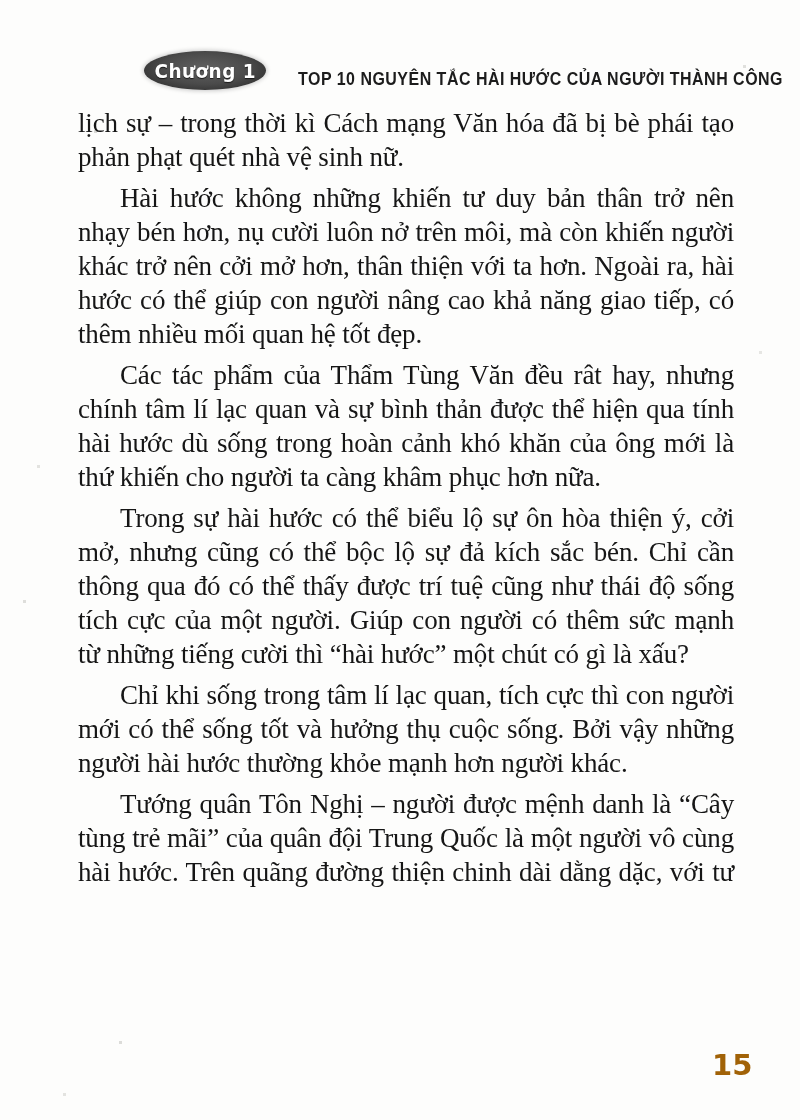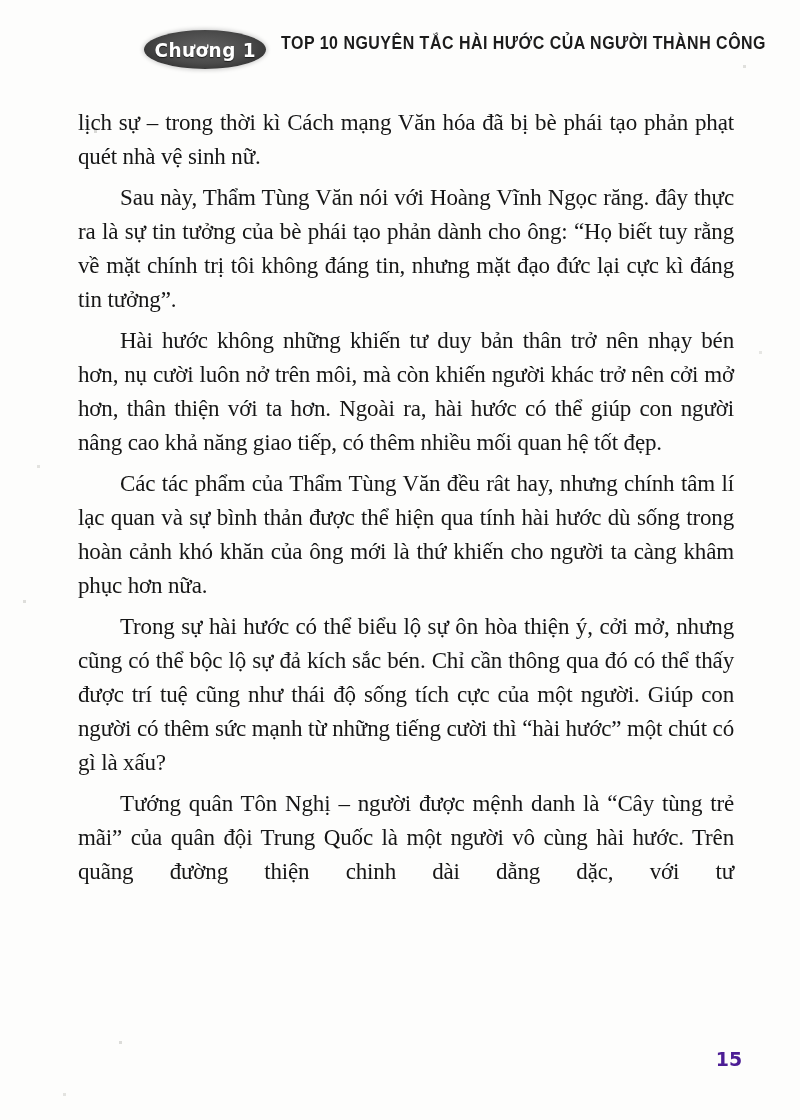--- a/index.html
+++ b/index.html
@@ -12,27 +12,27 @@
     width: 800px;
     height: 1120px;
     background: #fdfdfc;
     overflow: hidden;
     font-family: "Liberation Serif", serif;
     color: #141414;
   }
   
   .chapter-header {
     position: absolute;
-    top: 30px;
+    top: 46px;
     left: 144px;
     right: 40px;
     height: 44px;
     display: flex;
-    align-items: flex-start;
-    gap: 15px;
+    align-items: flex-end;
+    gap: 32px;
     white-space: nowrap;
   }
   .chapter-badge {
     flex: 0 0 auto;
     width: 122px;
     height: 39px;
     border-radius: 50%;
     background: radial-gradient(ellipse at 50% 45%,
                 #616161 0%, #4a4a4a 52%, #383838 74%,
                 #8b8b8b 90%, #cfcfcf 100%);
@@ -59,21 +59,21 @@
     transform: scaleX(0.84);
     transform-origin: left center;
     padding-top: 2px;
   }
   
   .body-text {
     position: absolute;
     top: 106px;
     left: 78px;
     width: 656px;
-    font-size: 23px;
+    font-size: 27px;
     line-height: 34px;
     letter-spacing: -0.15px;
     text-align: justify;
     color: #161616;
   }
   .body-text p {
     margin: 0 0 7px 0;
     text-indent: 42px;
   }
   .body-text p.continued {
@@ -84,22 +84,22 @@
   }
   
   .page-number {
     position: absolute;
     top: 1048px;
     left: 712px;
     width: 34px;
     text-align: center;
     font-family: "DejaVu Sans", sans-serif;
     font-weight: 700;
-    font-size: 19px;
-    color: #4c1d95;
+    font-size: 29px;
+    color: #a16207;
   }
   
   .scan-noise {
     position: absolute;
     top: 0; left: 0;
     width: 1px; height: 1px;
     background: transparent;
     box-shadow:
       95px 131px 0 1px #d9d9d6,
       38px 466px 0 1px #e3e3e0,
@@ -119,22 +119,22 @@
 
   <header class="chapter-header">
     <div class="chapter-badge">
       <span class="chapter-badge-label">Chương 1</span>
     </div>
     <div class="chapter-title">TOP 10 NGUYÊN TẮC HÀI HƯỚC CỦA NGƯỜI THÀNH CÔNG</div>
   </header>
 
   <main class="body-text">
     <p class="continued">lịch sự – trong thời kì Cách mạng Văn hóa đã bị bè phái tạo phản phạt quét nhà vệ sinh nữ.</p>
-    <p>Sau này, Thẩm Tùng Văn nói với Hoàng Vĩnh Ngọc răng. đây thực ra là sự tin tưởng của bè phái tạo phản dành cho ông: “Họ biết tuy rằng về mặt chính trị tôi không đáng tin, nhưng mặt đạo đức lại cực kì đáng tin tưởng”.</p>
     <p>Hài hước không những khiến tư duy bản thân trở nên nhạy bén hơn, nụ cười luôn nở trên môi, mà còn khiến người khác trở nên cởi mở hơn, thân thiện với ta hơn. Ngoài ra, hài hước có thể giúp con người nâng cao khả năng giao tiếp, có thêm nhiều mối quan hệ tốt đẹp.</p>
     <p>Các tác phẩm của Thẩm Tùng Văn đều rât hay, nhưng chính tâm lí lạc quan và sự bình thản được thể hiện qua tính hài hước dù sống trong hoàn cảnh khó khăn của ông mới là thứ khiến cho người ta càng khâm phục hơn nữa.</p>
     <p>Trong sự hài hước có thể biểu lộ sự ôn hòa thiện ý, cởi mở, nhưng cũng có thể bộc lộ sự đả kích sắc bén. Chỉ cần thông qua đó có thể thấy được trí tuệ cũng như thái độ sống tích cực của một người. Giúp con người có thêm sức mạnh từ những tiếng cười thì “hài hước” một chút có gì là xấu?</p>
+    <p>Chỉ khi sống trong tâm lí lạc quan, tích cực thì con người mới có thể sống tốt và hưởng thụ cuộc sống. Bởi vậy những người hài hước thường khỏe mạnh hơn người khác.</p>
     <p class="fill-last-line">Tướng quân Tôn Nghị – người được mệnh danh là “Cây tùng trẻ mãi” của quân đội Trung Quốc là một người vô cùng hài hước. Trên quãng đường thiện chinh dài dằng dặc, với tư</p>
   </main>
 
   <div class="page-number">15</div>
 
 </div>
 
 </body></html>

